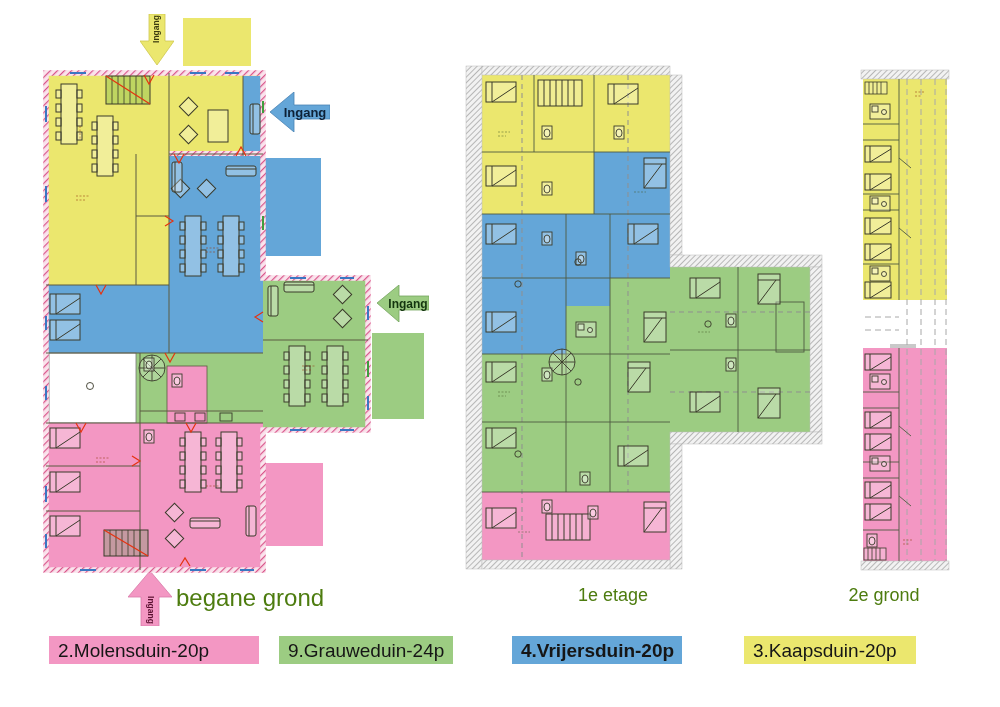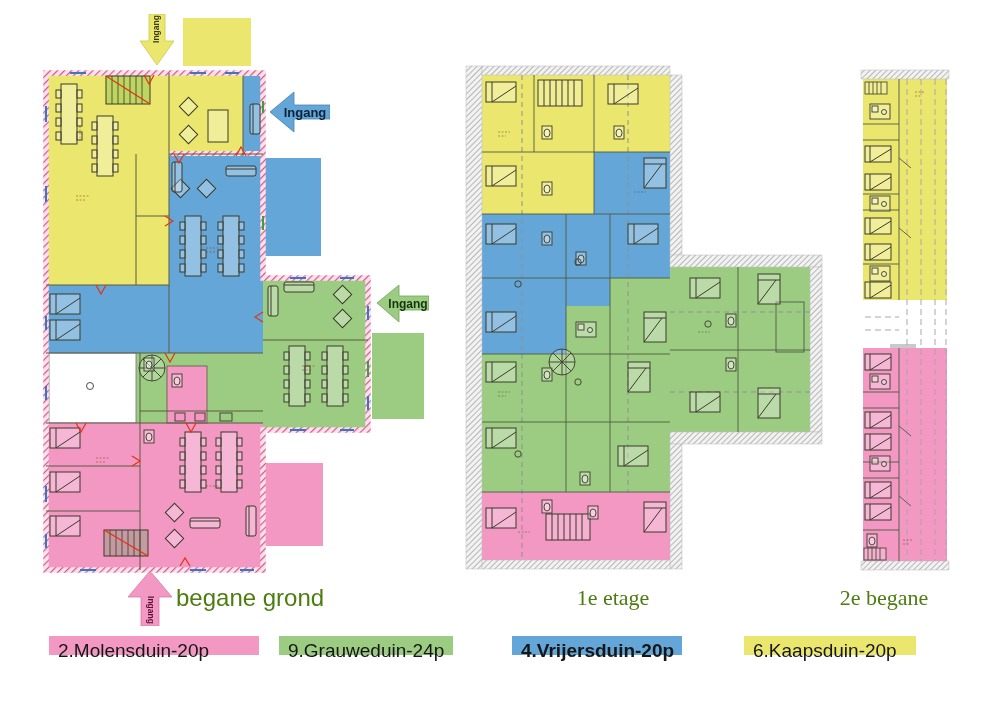--- a/index.html
+++ b/index.html
@@ -2,22 +2,22 @@
 <html><head>
 <meta charset="utf-8">
 <style>
   html,body{margin:0;padding:0;background:#fff;}
   .canvas{position:relative;width:1000px;height:707px;background:#fff;overflow:hidden;
           font-family:"Liberation Sans",sans-serif;}
   .abs{position:absolute;}
   .terrace{position:absolute;}
   .floor-label{position:absolute;color:#4d7c0f;letter-spacing:0;}
   .lbl-big{font-size:24px;}
-  .lbl-mid{font-size:22px;font-family:Liberation Serif, serif;}
-  .legend-item{position:absolute;height:19px;line-height:29px;padding-left:9px;
+  .lbl-mid{font-size:18px;}
+  .legend-item{position:absolute;height:28px;line-height:29px;padding-left:9px;
                font-size:19px;color:#161616;top:636px;white-space:nowrap;}
   svg{display:block;}
   
   .iw{stroke:#5a5a40;stroke-width:1;fill:none;}
   .iwm{stroke:#4f5a42;stroke-width:0.9;fill:none;}
   .dsh{stroke:#8f8f8f;stroke-width:1;fill:none;stroke-dasharray:5 4;}
   .dsh2{stroke:#a8a8a8;stroke-width:1;fill:none;stroke-dasharray:6 4;}
   .win{stroke:#3a77c2;stroke-width:2;fill:none;}
   .wing{stroke:#3f9e3f;stroke-width:2;fill:none;}
   .red{stroke:#e5320f;stroke-width:1.2;fill:none;}
@@ -356,28 +356,28 @@
       <use href="#bedS" x="10" y="442"></use>
       <use href="#wc" x="12" y="472"></use>
       <use href="#stairsS" x="9" y="486"></use>
       <path class="tq" d="M60,30 h10 M60,34 h7"></path>
       <path class="tq" d="M48,478 h10 M48,482 h7"></path>
     </g>
   </svg>
 
   <div class="floor-label lbl-big" style="left:176px;top:584px;">begane grond</div>
   <div class="floor-label lbl-mid" style="left:563px;top:585px;width:100px;text-align:center;">1e etage</div>
-  <div class="floor-label lbl-mid" style="left:834px;top:585px;width:100px;text-align:center;">2e begane</div>
+  <div class="floor-label lbl-mid" style="left:834px;top:585px;width:100px;text-align:center;">2e grond</div>
 
   <div class="legend-item" style="left: 49px; width: 201px; background: rgb(243, 151, 195);">
     <span>2.Molensduin-20p</span>
   </div>
   <div class="legend-item" style="left: 279px; width: 165px; background: rgb(156, 204, 130);">
     <span>9.Grauweduin-24p</span>
   </div>
   <div class="legend-item" style="left: 512px; width: 161px; background: rgb(100, 166, 216); font-weight: bold;">
     <span>4.Vrijersduin-20p</span>
   </div>
   <div class="legend-item" style="left: 744px; width: 163px; background: rgb(235, 231, 110);">
-    <span>6.Kaapsduin-20p</span>
+    <span>3.Kaapsduin-20p</span>
   </div>
 
 </div>
 
 </body></html>

